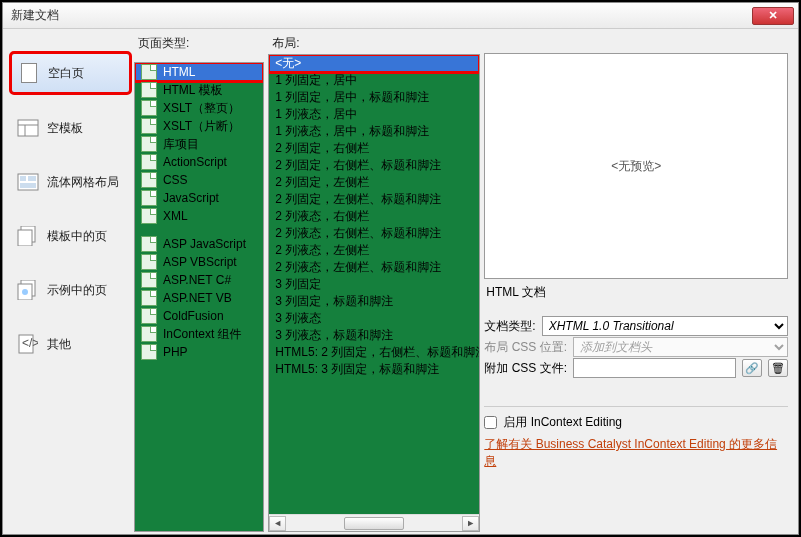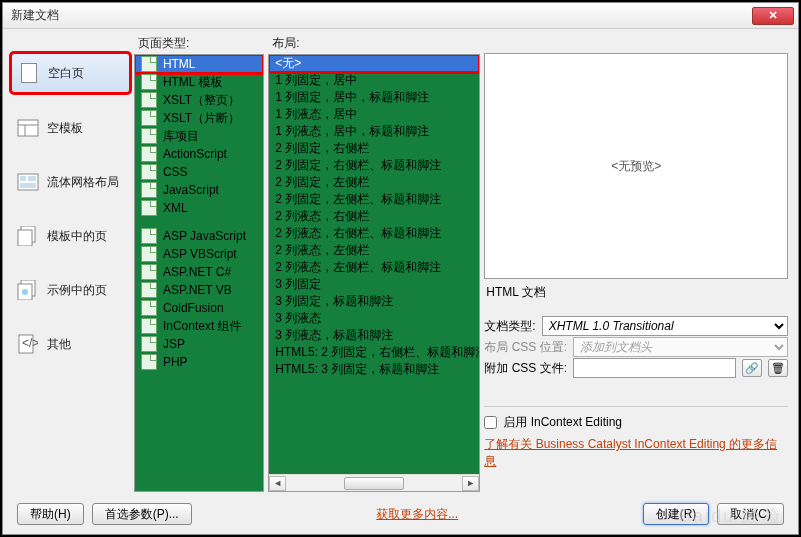--- a/index.html
+++ b/index.html
@@ -15,21 +15,21 @@
 .nav-item .nav-icon { width: 22px; height: 22px; display: flex; align-items: center; justify-content: center; }
 .pg-icon { border: 1px solid #888; background: #fff; }
 .colhdr { padding: 0 4px 2px 4px; color: #222; }
 .col { display: flex; flex-direction: column; }
 .listbox { flex: 1; background: #15803d; border: 1px solid #9a9a9a; overflow: auto; }
 .listbox .row { display: flex; align-items: center; gap: 6px; padding: 1px 6px; cursor: pointer; white-space: nowrap; font-family: "SimSun", monospace; font-size: 12px; line-height: 15px; }
 .listbox .row.selected { background: #3875d7; color: #fff; }
 .listbox .spacer { height: 10px; }
 .file-ico { width: 16px; height: 16px; background: #e8f4e8; border: 1px solid #6a6; position: relative; }
 .file-ico::after { content: ""; position: absolute; top: 0; right: 0; width: 5px; height: 5px; background: #fff; border-left: 1px solid #6a6; border-bottom: 1px solid #6a6; }
-.col-types { width: 158px; }
+.col-types { width: 158px; gap: 8px; }
 .col-layout { width: 212px; }
 .redbox { outline: 3px solid #e00; outline-offset: -1px; }
 .right-pane { flex: 1; display: flex; flex-direction: column; padding-top: 18px; gap: 1px; }
 .preview { height: 226px; background: #fff; border: 1px solid #9a9a9a; display: flex; align-items: center; justify-content: center; color: #555; }
 .field-row { display: flex; align-items: center; gap: 6px; }
 .field-row label { white-space: nowrap; }
 .field-row .grow { flex: 1; }
 select, input[type=text] { border: 1px solid #9a9a9a; background: #fff; padding: 1px 2px; font-size: 12px; height: 20px; font-style: italic; }
 .disabled { color: #8a8a8a; }
 .linkish { color: #c2410c; text-decoration: underline; cursor: pointer; }
@@ -172,24 +172,20 @@
           <div class="row">
             <span class="file-ico"></span>
             <span>ColdFusion</span>
           </div>
           <div class="row">
             <span class="file-ico"></span>
             <span>InContext 组件</span>
           </div>
           <div class="row">
             <span class="file-ico"></span>
-            <span>JSP</span>
-          </div>
-          <div class="row">
-            <span class="file-ico"></span>
             <span>PHP</span>
           </div>
         </div>
     </div>
 
     <div class="col col-layout">
       <div class="colhdr"><span>布局:</span></div>
       <div class="listbox" style="display:flex;flex-direction:column">
         <div id="layouts-list" style="flex:1;overflow:hidden">
             <div class="row selected redbox">
@@ -288,23 +284,13 @@
       <div style="height:26px"></div>
       <div style="border-top:1px solid #ccc"></div>
       <div class="checkbox-row" style="padding-top:6px">
         <input type="checkbox" style="">
         <span>启用 InContext Editing</span>
       </div>
       <div class="linkish" style="padding-top:4px;line-height:1.4">了解有关 Business Catalyst InContext Editing 的更多信息</div>
     </div>
   </div>
 
-  <div class="footer" style="position:relative">
-    <button class="btn">帮助(H)</button>
-    <button class="btn">首选参数(P)...</button>
-    <span style="flex:1;text-align:center">
-      <span class="linkish">获取更多内容...</span>
-    </span>
-    <button class="btn primary">创建(R)</button>
-    <button class="btn">取消(C)</button>
-    <span class="watermark">Baidu 经验</span>
-  </div>
 </div>
 
 </body></html>

